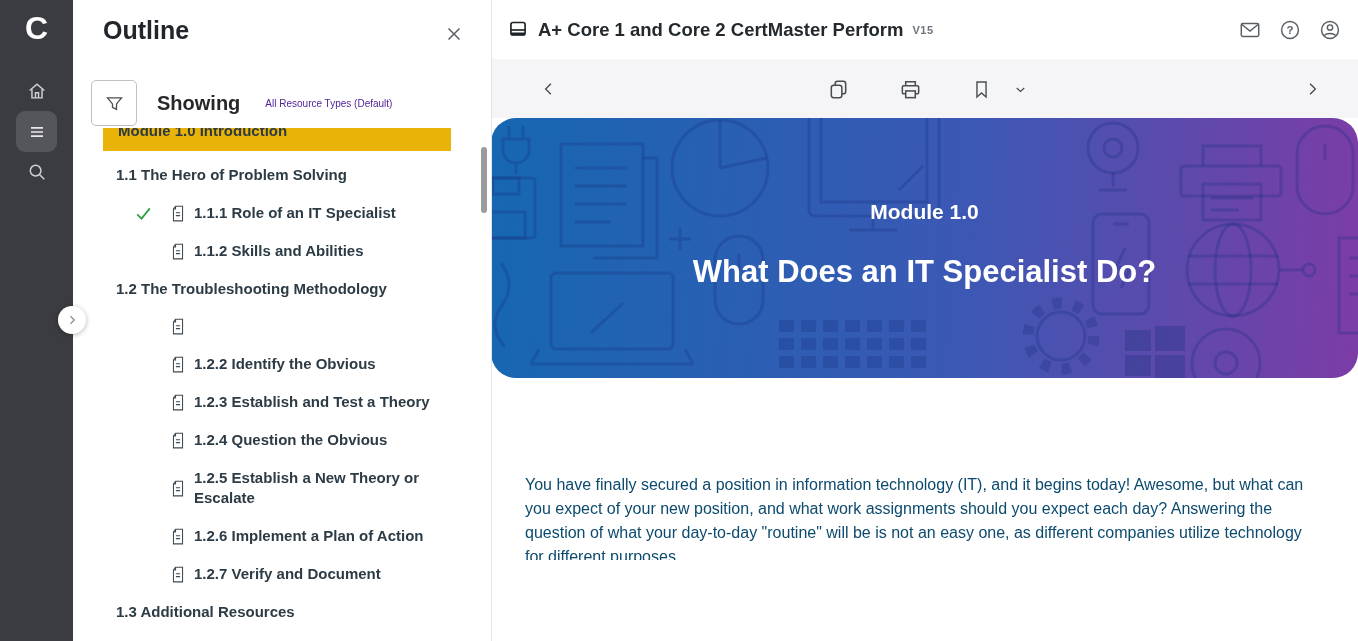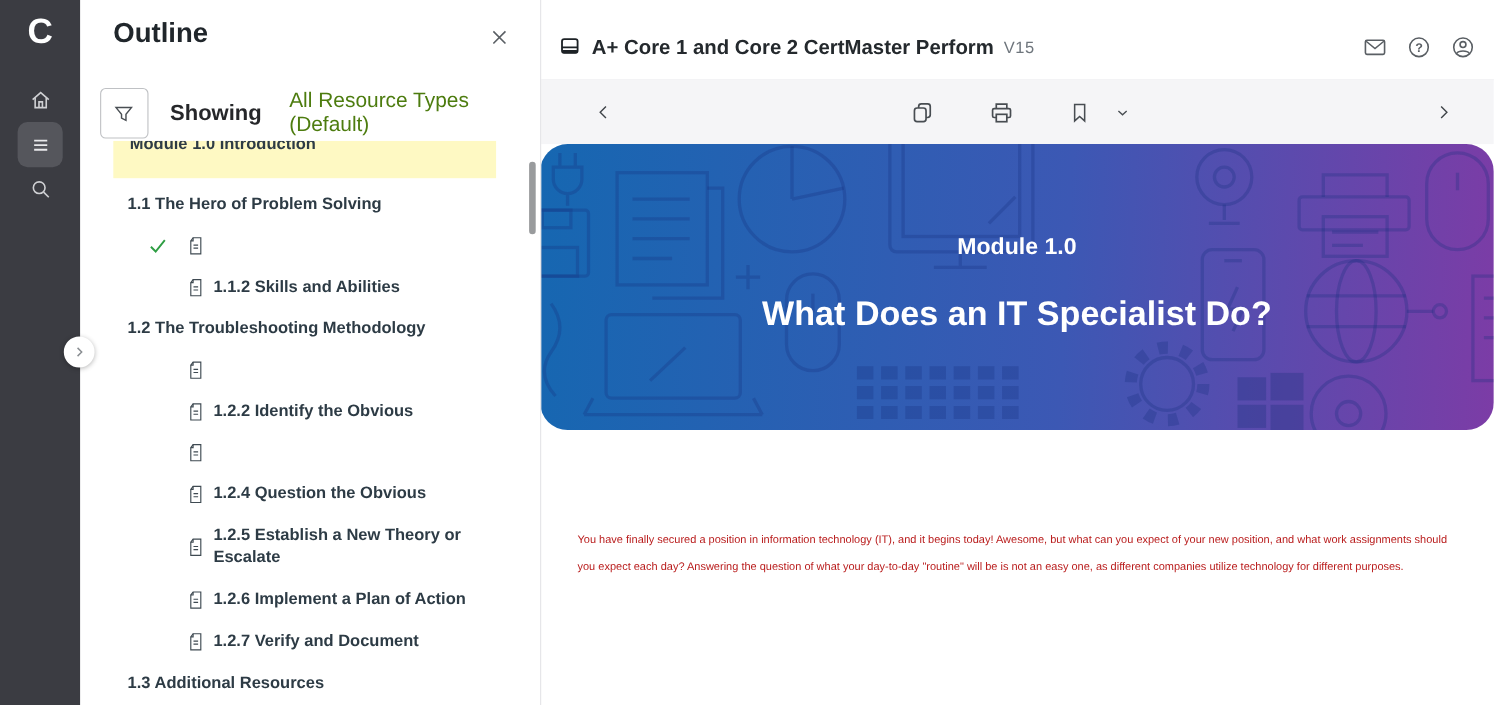--- a/index.html
+++ b/index.html
@@ -19,60 +19,60 @@
     align-items:center;justify-content:center;cursor:pointer;}
   
   .drawer{position:absolute;left:73px;top:0;width:418px;height:641px;background:#fff;
     border-right:1px solid #e4e4e7;z-index:4;}
   .drawer-title{position:absolute;left:30px;top:16px;font-size:25px;font-weight:700;color:#20262b;text-align:right;}
   .drawer-close{position:absolute;right:26px;top:23px;width:22px;height:22px;cursor:pointer;}
   .filter-row{position:absolute;left:18px;top:80px;display:flex;align-items:center;}
   .filter-btn{width:44px;height:44px;border:1px solid #bfc1c4;border-radius:5px;background:#fff;
     display:flex;align-items:center;justify-content:center;cursor:pointer;}
   .filter-showing{margin-left:20px;font-size:20px;font-weight:700;color:#26272a;}
-  .filter-value{margin-left:25px;font-size:19px;color:#4d7c0f;}
+  .filter-value{margin-left:25px;font-size:10px;color:#4c1d95;}
   .o-list{position:absolute;left:0;top:128px;right:0;bottom:0;overflow:hidden;color:#2d3b45;}
   .o-row{cursor:pointer;}
-  .o-row.module{height:34px;overflow:hidden;background:#fef9c3;margin:0 40px 14px 30px;}
+  .o-row.module{height:23px;overflow:hidden;background:#eab308;margin:0 40px 14px 30px;}
   .o-row.module .label{display:block;margin-top:-7px;padding-left:15px;font-size:15px;
     font-weight:700;line-height:20px;}
   .o-row.section{margin:0 20px 19px 43px;font-size:15px;font-weight:700;line-height:19px;}
   .o-row.topic{display:flex;align-items:center;margin:0 20px 18px 61px;min-height:19px;}
   .o-row.topic .chk{width:37px;flex:0 0 37px;}
   .o-row.topic .doc{width:15px;flex:0 0 15px;margin-right:8px;}
   .o-row.topic .label{font-size:15px;font-weight:600;line-height:20px;max-width:250px;}
   .o-scroll-thumb{position:absolute;right:4px;top:147px;width:6px;height:66px;border-radius:3px;
     background:#999b9d;cursor:pointer;}
   
-  .main{position:absolute;left:491px;top:0;width:867px;height:560px;background:#fff;margin-top:13px;}
+  .main{position:absolute;left:491px;top:0;width:867px;height:560px;background:#fff;}
   .main-header{position:absolute;left:0;top:0;right:0;height:59px;background:#fff;
     border-bottom:1px solid #e7e7ea;}
   .title-wrap{position:absolute;left:17px;top:19px;display:flex;align-items:center;}
   .book-title{margin-left:10px;font-size:18.5px;font-weight:700;color:#24292d;}
-  .book-version{margin-left:9px;font-size:15px;font-weight:400;letter-spacing:.5px;color:#6e757c;text-align:center;}
+  .book-version{margin-left:9px;font-size:11px;font-weight:700;letter-spacing:.5px;color:#6e757c;text-align:center;}
   .header-icons{position:absolute;right:17px;top:19px;display:flex;gap:18px;}
   .h-icon{width:22px;height:22px;cursor:pointer;}
   
   .toolbar{position:absolute;left:0;top:59px;right:0;height:59px;background:#f5f5f7;}
   .tb-btn{position:absolute;top:18px;width:24px;height:24px;display:flex;align-items:center;
     justify-content:center;cursor:pointer;}
   .tb-back{left:46px}.tb-copy{left:335px}.tb-print{left:407px}.tb-bookmark{left:478px}
   .tb-caret{left:520px;width:18px}.tb-next{right:34px}
   
   .banner{position:absolute;left:0;top:118px;right:0;height:260px;overflow:hidden;
     background:linear-gradient(93deg,#1667b1,#3c58b4 55%,#7c3ca6);border-radius:25px;}
   .banner-pattern{position:absolute;inset:0;width:100%;height:100%;pointer-events:none;}
   .banner-module{position:absolute;left:0;right:0;top:82px;text-align:center;color:#fff;
     font-size:21px;font-weight:700;}
   .banner-title{position:absolute;left:0;right:0;top:136px;text-align:center;color:#fff;
     font-size:31px;font-weight:700;}
   
   .content{position:absolute;left:0;top:378px;right:0;bottom:0;background:#fff;overflow:hidden;}
-  .lesson-p{position:absolute;left:34px;top:79px;width:796px;font-size:10px;line-height:24px;
-    color:#b91c1c;}
+  .lesson-p{position:absolute;left:34px;top:79px;width:796px;font-size:16px;line-height:24px;
+    color:#0c4a6e;}
   .callout{position:absolute;left:34px;top:197px;width:796px;height:220px;box-sizing:border-box;
     border:1px solid #d9dce0;border-radius:4px;background:#fbfcfd;padding:17px 24px;}
   .callout-head{display:flex;align-items:center;}
   .callout-title{margin-left:15px;font-size:13px;font-weight:700;color:#24292e;}
   .callout-list{margin:13px 0 0 0;padding-left:38px;font-size:15.5px;color:#333a40;line-height:24px;}
 </style>
 </head>
 <body>
 
 <div class="rail">
@@ -140,20 +140,21 @@
             <path d="M4 13 L9.5 18.5 L20 5.5"></path>
           </svg>
         </span>
         <span class="doc">
           <svg width="14" height="17" viewBox="0 0 20 24" fill="none" stroke="#3f4a52" stroke-width="1.5">
             <path d="M6.5 1.5 H16.5 V22.5 H3.5 V5.5 Z"></path>
             <path d="M6.5 1.5 V5.5 H3.5"></path>
             <path d="M7 11 H13 M7 15 H13"></path>
           </svg>
         </span>
+        <span class="label">1.1.1 Role of an IT Specialist</span>
       </div>
       <div class="o-row topic">
         <span class="chk"></span>
         <span class="doc">
           <svg width="14" height="17" viewBox="0 0 20 24" fill="none" stroke="#3f4a52" stroke-width="1.5">
             <path d="M6.5 1.5 H16.5 V22.5 H3.5 V5.5 Z"></path>
             <path d="M6.5 1.5 V5.5 H3.5"></path>
             <path d="M7 11 H13 M7 15 H13"></path>
           </svg>
         </span>
@@ -183,20 +184,21 @@
       </div>
       <div class="o-row topic">
         <span class="chk"></span>
         <span class="doc">
           <svg width="14" height="17" viewBox="0 0 20 24" fill="none" stroke="#3f4a52" stroke-width="1.5">
             <path d="M6.5 1.5 H16.5 V22.5 H3.5 V5.5 Z"></path>
             <path d="M6.5 1.5 V5.5 H3.5"></path>
             <path d="M7 11 H13 M7 15 H13"></path>
           </svg>
         </span>
+        <span class="label">1.2.3 Establish and Test a Theory</span>
       </div>
       <div class="o-row topic">
         <span class="chk"></span>
         <span class="doc">
           <svg width="14" height="17" viewBox="0 0 20 24" fill="none" stroke="#3f4a52" stroke-width="1.5">
             <path d="M6.5 1.5 H16.5 V22.5 H3.5 V5.5 Z"></path>
             <path d="M6.5 1.5 V5.5 H3.5"></path>
             <path d="M7 11 H13 M7 15 H13"></path>
           </svg>
         </span>

